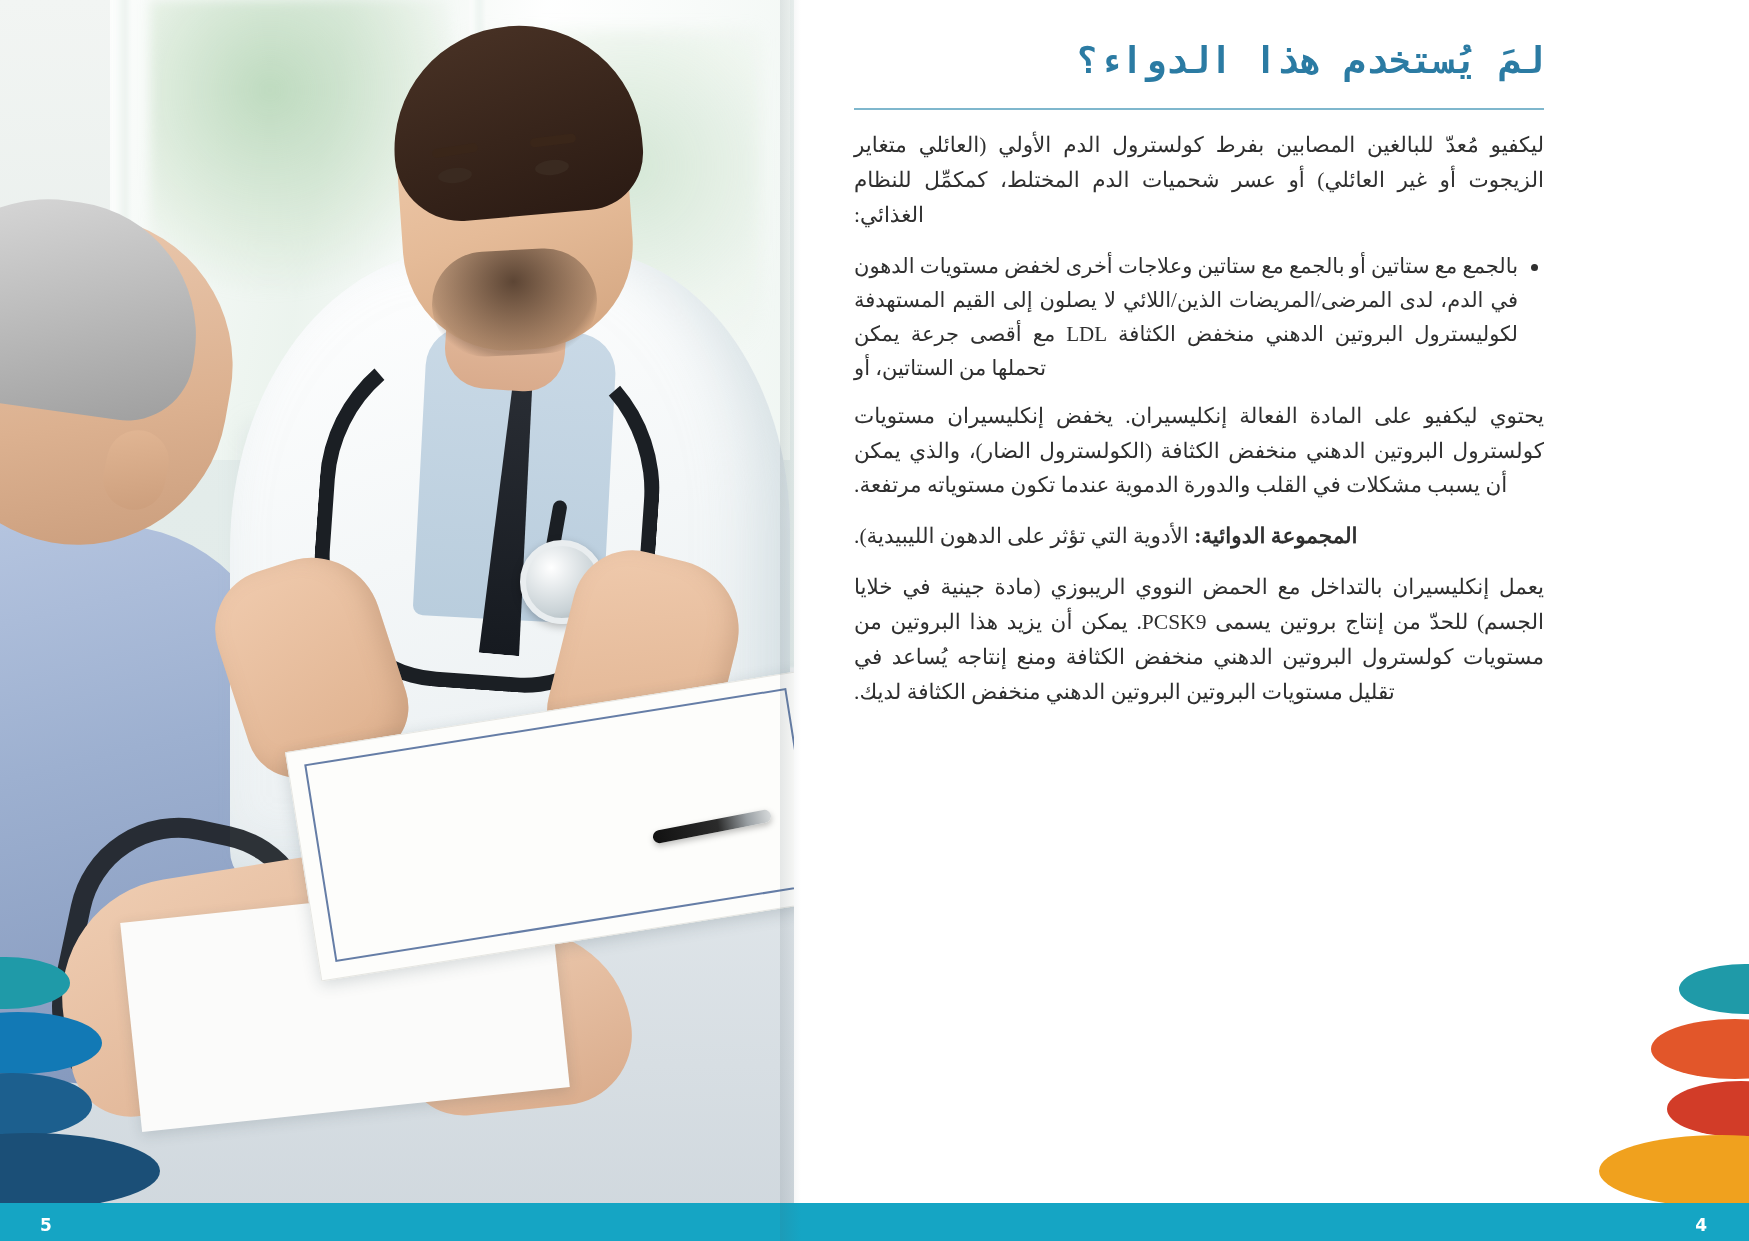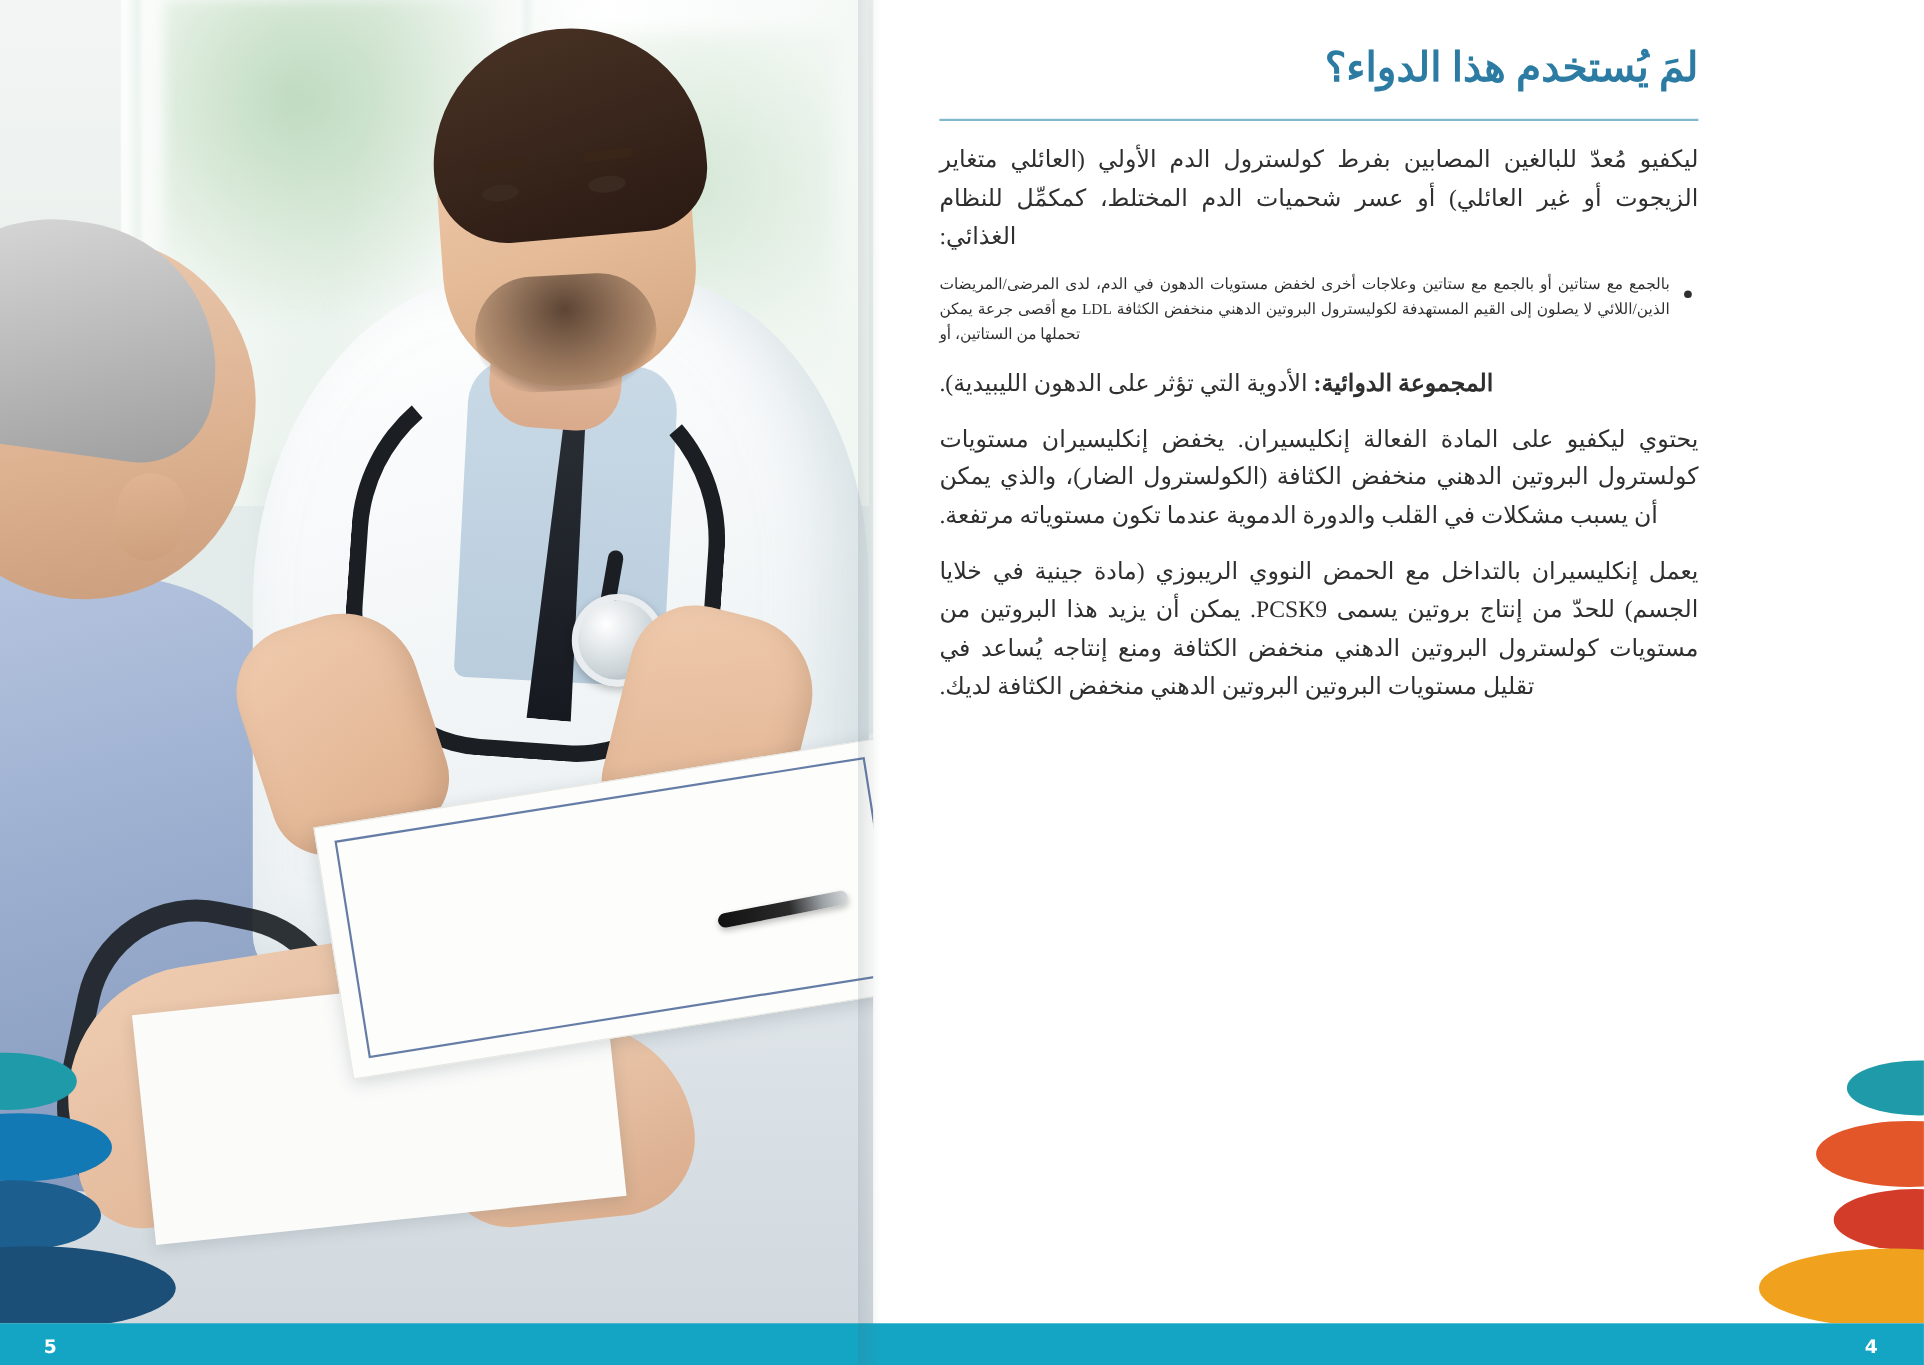--- a/index.html
+++ b/index.html
@@ -15,21 +15,21 @@
   
   .page-text{
     position:absolute;left:794px;top:0;width:955px;height:1241px;
     background:#ffffff;box-sizing:border-box;
     padding:0;
   }
   .text-inner{
     position:absolute;right:205px;top:40px;width:690px;
   }
   .page-title{
-    font-family:Liberation Serif, serif;
+    font-family:Liberation Mono, monospace;
     font-weight:bold;
     font-size:37px;
     color:#2b7ba3;
     text-align:right;
     letter-spacing:0px;
     margin:0 0 22px 0;
     line-height:1.25;
     direction:rtl;
   }
   .title-rule{
@@ -43,21 +43,21 @@
     text-align-last:left;
     direction:rtl;
     margin:0 0 16px 0;
   }
   .para.first{}
   ul.bullets{
     list-style:none;margin:0 0 14px 0;padding:0;
   }
   ul.bullets li{
     position:relative;
-    font-size:14px;
+    font-size:21px;
     line-height:1.62;
     color:#2f2f2f;
     text-align:justify;
     text-align-last:left;
     direction:rtl;
     padding-right:26px;
     margin:0 0 14px 0;
   }
   ul.bullets li::before{
     content:"";
@@ -364,23 +364,23 @@
 
       <h1 class="page-title">لمَ يُستخدم هذا الدواء؟</h1>
       <div class="title-rule"></div>
 
       <p class="para first">ليكفيو مُعدّ للبالغين المصابين بفرط كولسترول الدم الأولي (العائلي متغاير الزيجوت أو غير العائلي) أو عسر شحميات الدم المختلط، كمكمِّل للنظام الغذائي:</p>
 
       <ul class="bullets">
         <li>بالجمع مع ستاتين أو بالجمع مع ستاتين وعلاجات أخرى لخفض مستويات الدهون في الدم، لدى المرضى/المريضات الذين/اللائي لا يصلون إلى القيم المستهدفة لكوليسترول البروتين الدهني منخفض الكثافة LDL مع أقصى جرعة يمكن تحملها من الستاتين، أو</li>
       </ul>
 
+      <p class="para">يحتوي ليكفيو على المادة الفعالة إنكليسيران. يخفض إنكليسيران مستويات كولسترول البروتين الدهني منخفض الكثافة (الكولسترول الضار)، والذي يمكن أن يسبب مشكلات في القلب والدورة الدموية عندما تكون مستوياته مرتفعة.</p>
+
       <p class="para"><span class="lead-label">المجموعة الدوائية:</span><span> الأدوية التي تؤثر على الدهون الليبيدية).</span></p>
-
-      <p class="para">يحتوي ليكفيو على المادة الفعالة إنكليسيران. يخفض إنكليسيران مستويات كولسترول البروتين الدهني منخفض الكثافة (الكولسترول الضار)، والذي يمكن أن يسبب مشكلات في القلب والدورة الدموية عندما تكون مستوياته مرتفعة.</p>
       <p class="para">يعمل إنكليسيران بالتداخل مع الحمض النووي الريبوزي (مادة جينية في خلايا الجسم) للحدّ من إنتاج بروتين يسمى PCSK9. يمكن أن يزيد هذا البروتين من مستويات كولسترول البروتين الدهني منخفض الكثافة ومنع إنتاجه يُساعد في تقليل مستويات البروتين البروتين الدهني منخفض الكثافة لديك.</p>
 
     </div>
 
     <div class="decor-right">
       <svg width="280" height="240" viewBox="0 0 280 240" xmlns="http://www.w3.org/2000/svg" aria-hidden="true">
         <ellipse cx="276" cy="26" rx="66" ry="25" fill="#1f9aa8"></ellipse>
         <ellipse cx="266" cy="86" rx="84" ry="30" fill="#e2562a"></ellipse>
         <ellipse cx="272" cy="146" rx="74" ry="28" fill="#d23c28"></ellipse>
         <ellipse cx="252" cy="208" rx="122" ry="36" fill="#f0a11e"></ellipse>

